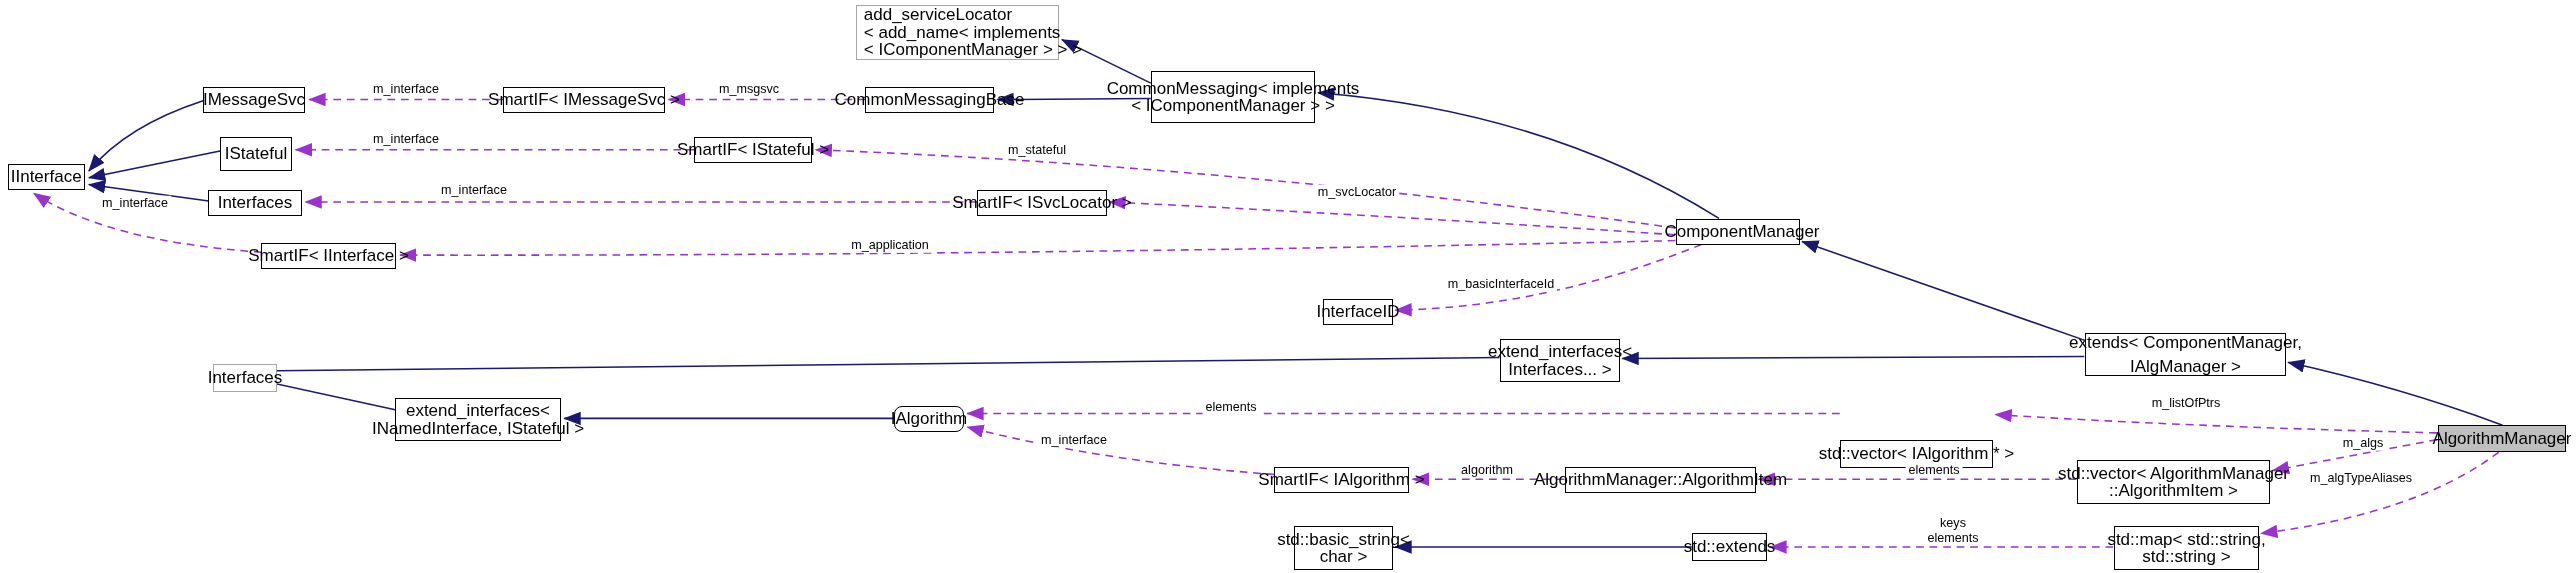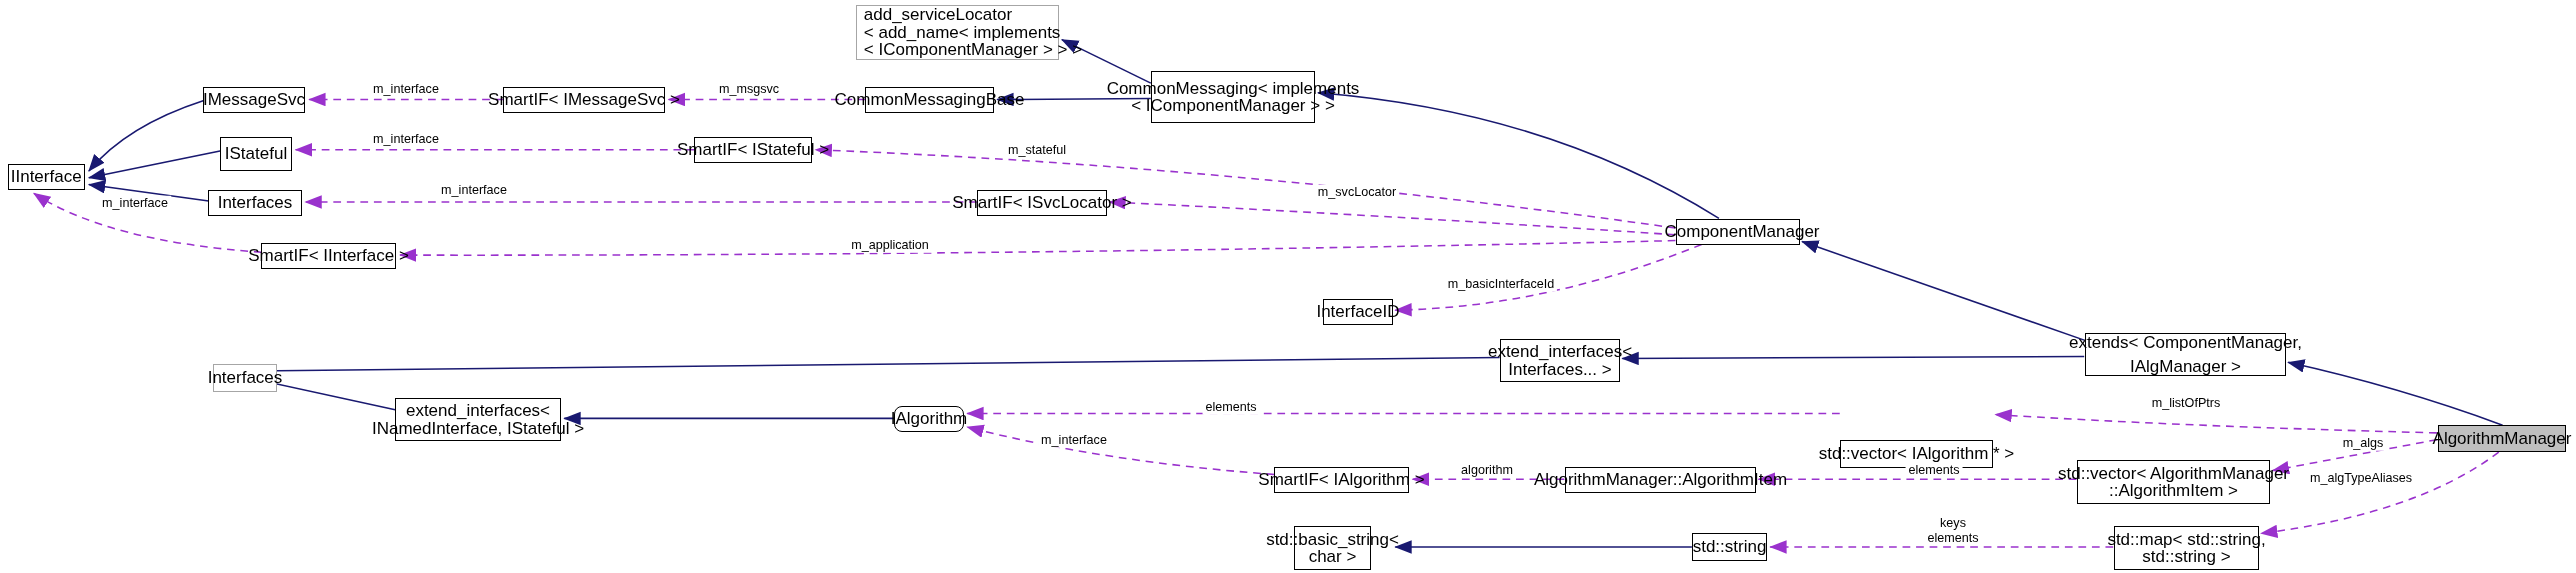--- a/index.html
+++ b/index.html
@@ -182,25 +182,25 @@
     <div class="node normal" style="left: 1274px; top: 467px; width: 135px; height: 26px;">
       <div>SmartIF&lt; IAlgorithm &gt;</div>
     </div>
     <div class="node normal" style="left: 1565px; top: 467px; width: 191px; height: 26px;">
       <div>AlgorithmManager::AlgorithmItem</div>
     </div>
     <div class="node normal" style="left: 2077px; top: 460px; width: 193px; height: 44px;">
       <div>std::vector&lt; AlgorithmManager</div>
       <div>::AlgorithmItem &gt;</div>
     </div>
-    <div class="node normal" style="left: 1294px; top: 526px; width: 77px; height: 44px;">
+    <div class="node normal" style="left: 1294px; top: 526px; width: 99px; height: 44px;">
       <div>std::basic_string&lt;</div>
       <div>char &gt;</div>
     </div>
     <div class="node normal" style="left: 1692px; top: 533px; width: 75px; height: 28px;">
-      <div>std::string</div>
+      <div>std::extends</div>
     </div>
     <div class="node normal" style="left: 2114px; top: 526px; width: 145px; height: 44px;">
       <div>std::map&lt; std::string,</div>
       <div>std::string &gt;</div>
     </div>
   </div>
 
 
 </body></html>

